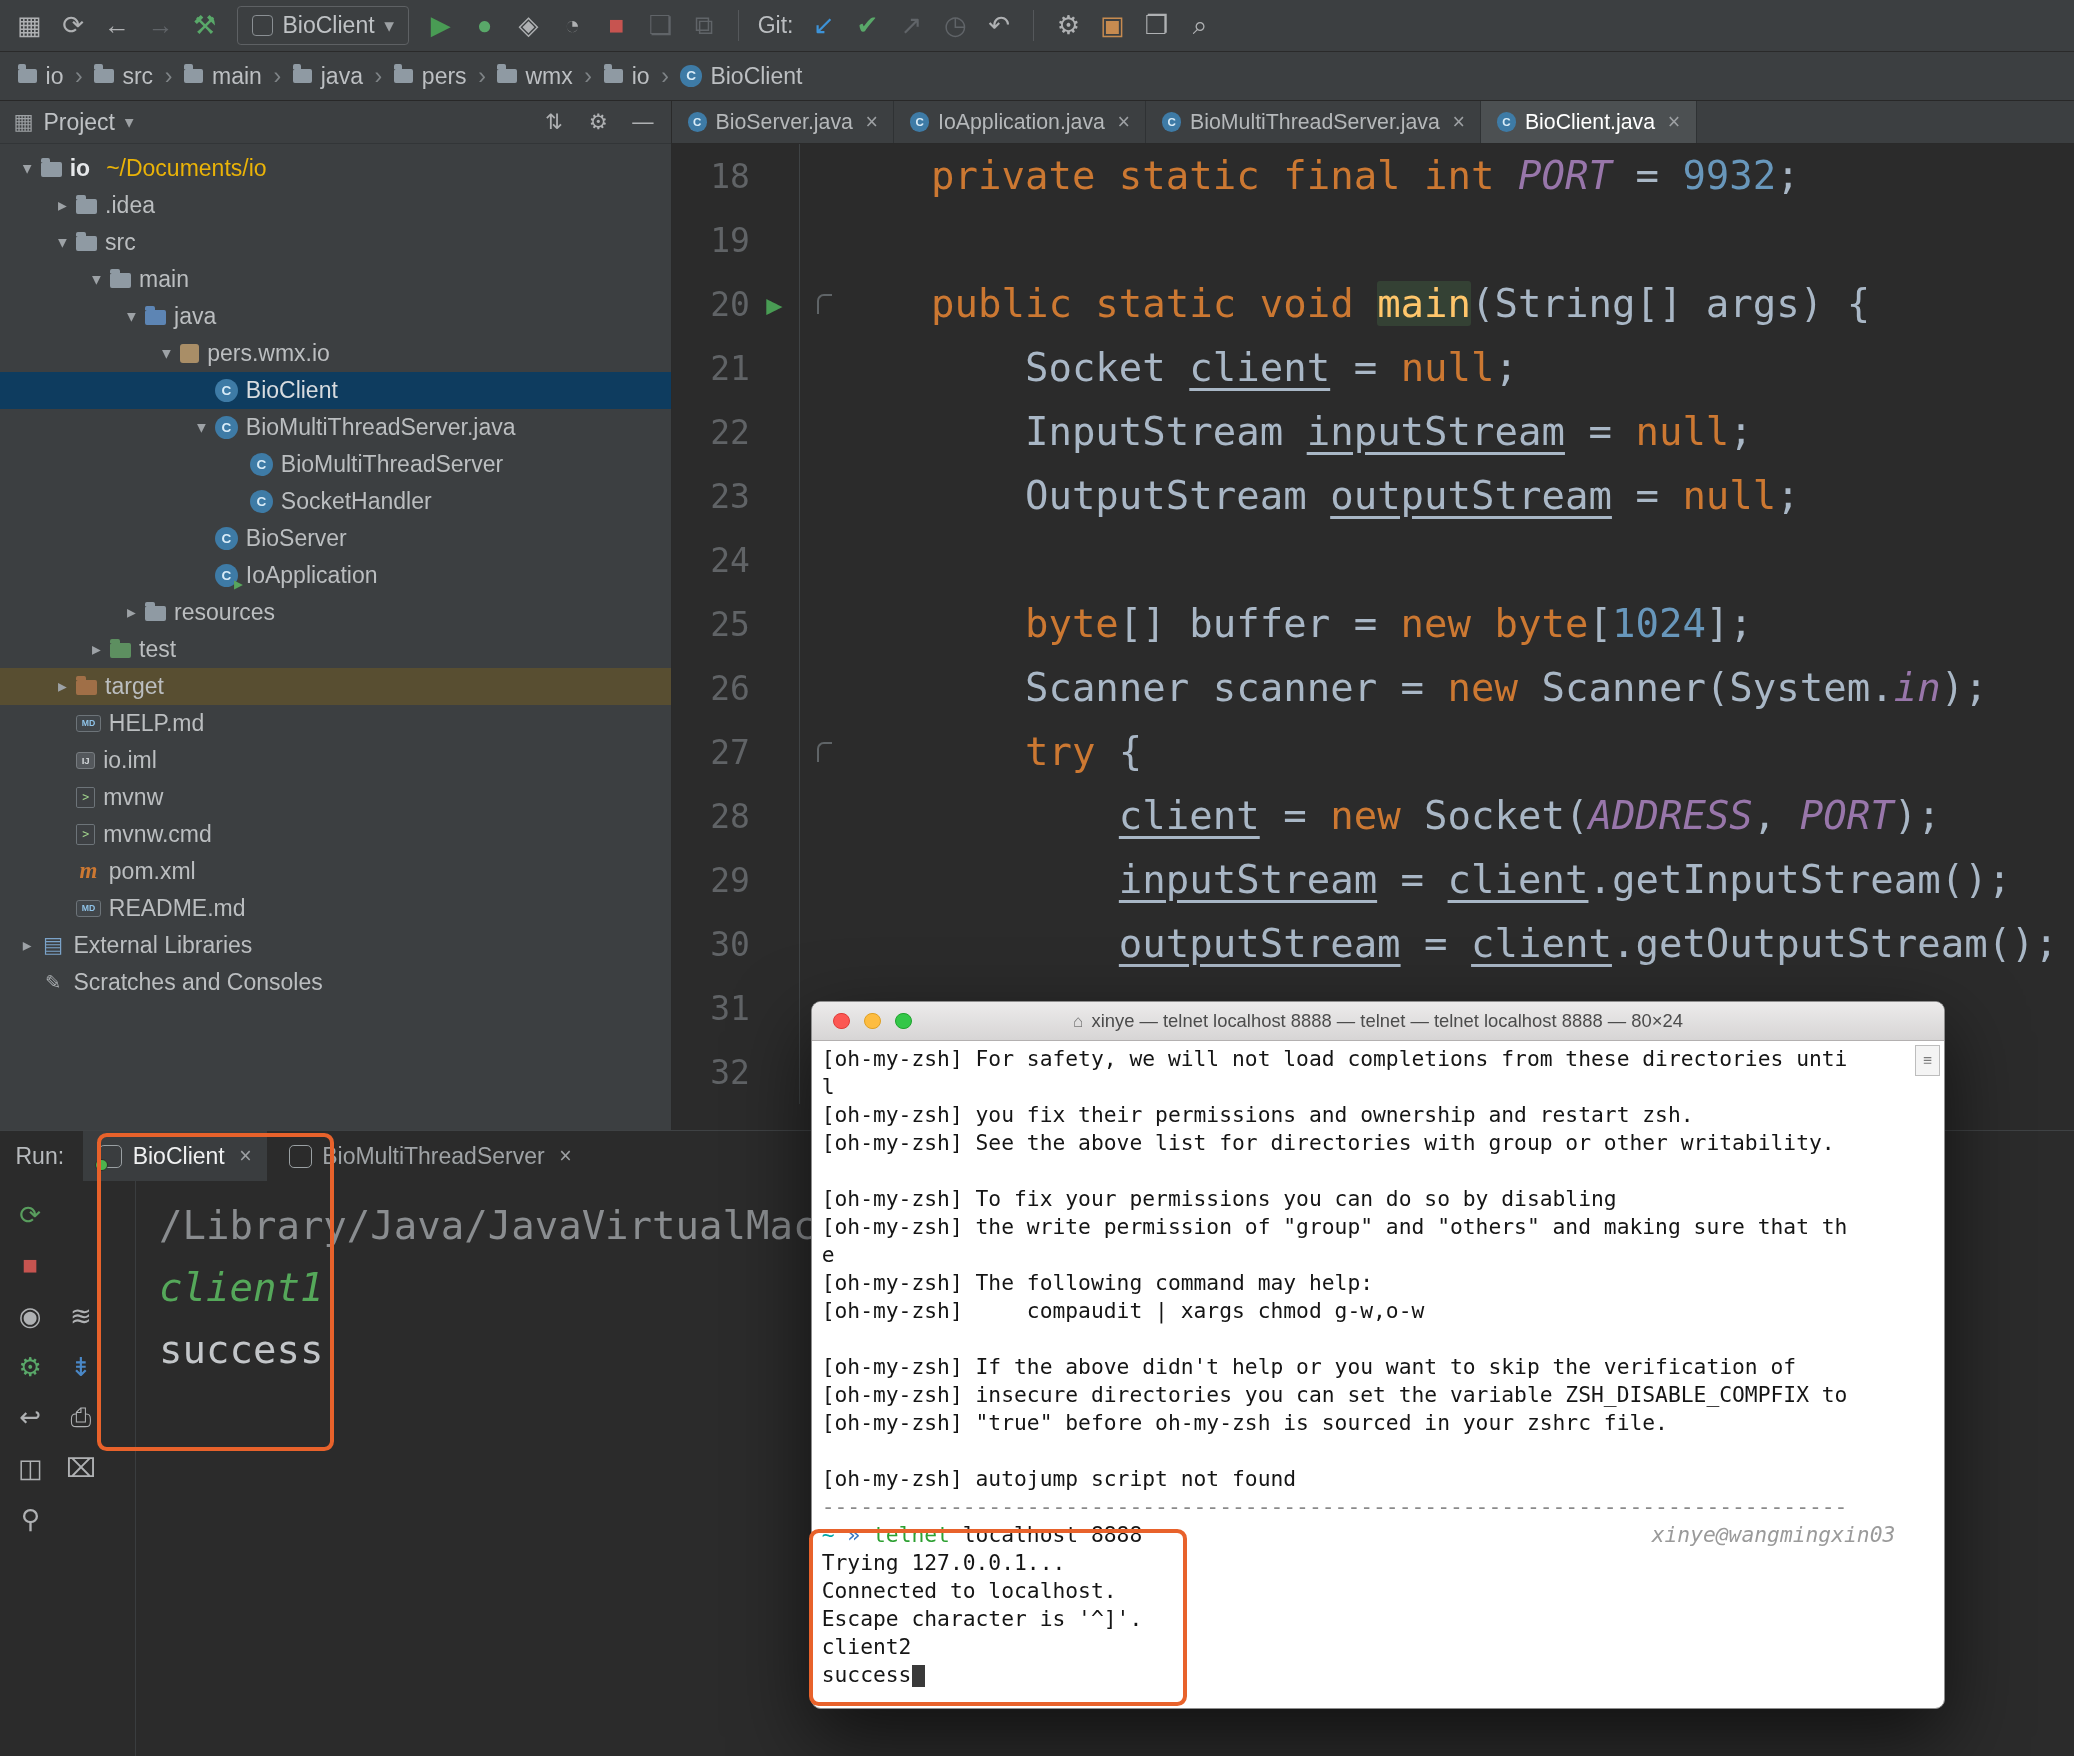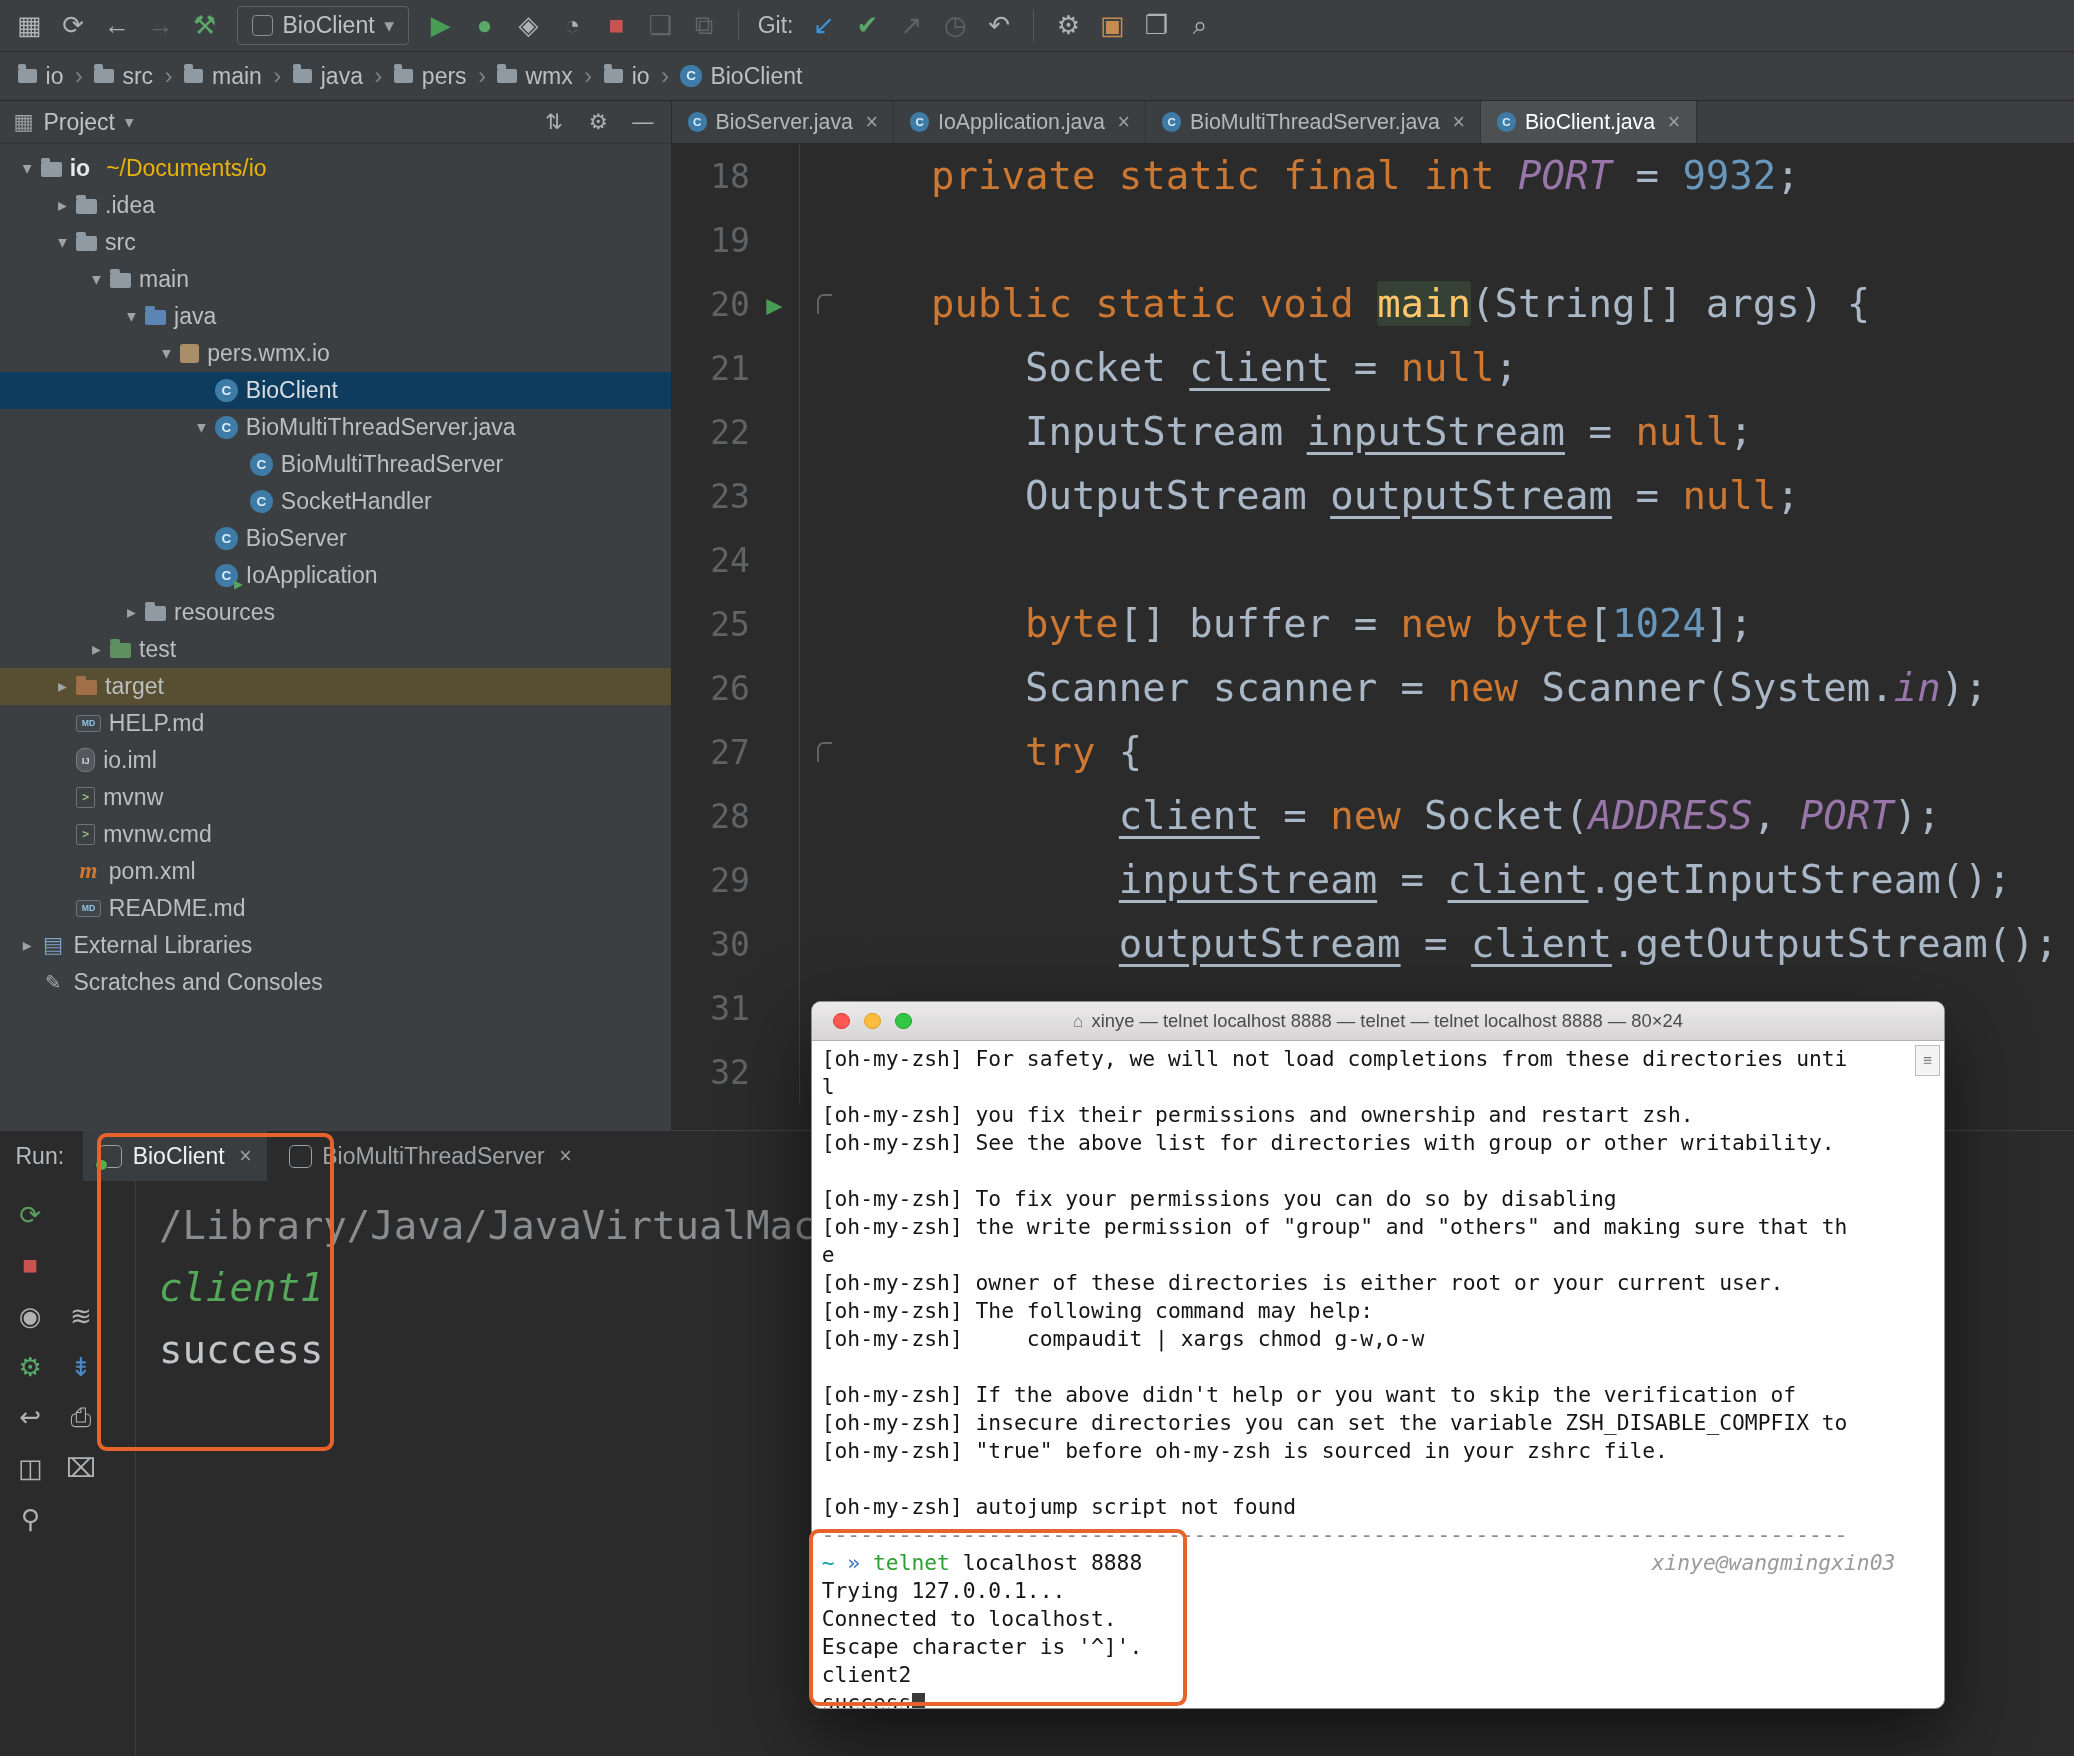--- a/index.html
+++ b/index.html
@@ -47,21 +47,21 @@
   .ic{display:inline-flex;width:25px;height:25px;align-items:center;justify-content:center;flex:none;position:relative;}
   .ic-folder,.ic-folder-src,.ic-folder-test,.ic-folder-excluded{width:21.3px;height:14.6px;background:#8f9aa3;border-radius:1.9px;position:relative;margin-top:2.9px;}
   .ic-folder::before,.ic-folder-src::before,.ic-folder-test::before,.ic-folder-excluded::before{content:"";position:absolute;top:-4.9px;left:0;width:9.7px;height:4.9px;background:inherit;border-radius:1.9px 1.9px 0 0;}
   .ic-folder-src{background:#5d85b4;}
   .ic-folder-test{background:#5d8f60;}
   .ic-folder-excluded{background:#a06f47;}
   .ic-package{width:19.4px;height:19.4px;background:#a98e67;border-radius:2.9px;}
   .ic-class{width:23px;height:23px;border-radius:50%;background:#3e7ba6;color:#d9ecf8;font-weight:bold;font-size:13.6px;}
   .ic-class.run-ov::after{content:"▶";position:absolute;right:-4.9px;bottom:-3.9px;font-size:11.6px;color:#58a55c;}
   .ic-md{width:25px;height:17.5px;background:#41464a;border:1px solid #6d7479;border-radius:2.9px;color:#8fc3e8;font-weight:bold;font-size:8.7px;text-align:right;}
-  .ic-iml{width:19.4px;height:24px;background:#54585c;border:1px solid #777c80;border-radius:8px;color:#cfd3d6;font-size:9.7px;font-weight:bold;}
+  .ic-iml{width:19.4px;height:17px;background:#54585c;border:1px solid #777c80;border-radius:3px;color:#cfd3d6;font-size:9.7px;font-weight:bold;}
   .ic-sh{width:19.4px;height:21.3px;background:#3d4043;border:1px solid #6d7479;border-radius:1.9px;color:#9fd08a;font-size:11.6px;font-family:"DejaVu Sans Mono",monospace;}
   .ic-maven{color:#cc7832;font-style:italic;font-weight:bold;font-size:23px;font-family:"Liberation Serif",serif;}
   .ic-libs{color:#7ba3c9;font-size:21.3px;}
   .ic-scratch{color:#a8acaf;font-size:19.4px;}
   .ic-class.sm{width:19.4px;height:19.4px;font-size:11.6px;}
 
   
   .editor-col{flex:1;display:flex;flex-direction:column;overflow:hidden;background:#2b2b2b;}
   .tab-bar{height:43px;background:#3c3f41;display:flex;align-items:stretch;border-bottom:1px solid #2a2a2a;flex:none;}
   .etab{display:flex;align-items:center;gap:8.7px;padding:0 15.5px;font-size:21.3px;color:#b5b8ba;border-right:1px solid #2f3234;}
@@ -550,21 +550,20 @@
     <div class="term-body">
       <div id="term-lines">
           <div class="term-line">[oh-my-zsh] For safety, we will not load completions from these directories unti</div>
           <div class="term-line">l</div>
           <div class="term-line">[oh-my-zsh] you fix their permissions and ownership and restart zsh.</div>
           <div class="term-line">[oh-my-zsh] See the above list for directories with group or other writability.</div>
           <div class="term-line"></div>
           <div class="term-line">[oh-my-zsh] To fix your permissions you can do so by disabling</div>
           <div class="term-line">[oh-my-zsh] the write permission of "group" and "others" and making sure that th</div>
           <div class="term-line">e</div>
-          <div class="term-line">[oh-my-zsh] owner of these directories is either root or your current user.</div>
           <div class="term-line">[oh-my-zsh] The following command may help:</div>
           <div class="term-line">[oh-my-zsh]     compaudit | xargs chmod g-w,o-w</div>
           <div class="term-line"></div>
           <div class="term-line">[oh-my-zsh] If the above didn't help or you want to skip the verification of</div>
           <div class="term-line">[oh-my-zsh] insecure directories you can set the variable ZSH_DISABLE_COMPFIX to</div>
           <div class="term-line">[oh-my-zsh] "true" before oh-my-zsh is sourced in your zshrc file.</div>
           <div class="term-line"></div>
           <div class="term-line">[oh-my-zsh] autojump script not found</div>
           <div class="term-line t-dash">--------------------------------------------------------------------------------</div>
           <div class="term-line"><span class="t-cyan">~</span><span class="t-pl"> </span><span class="t-blue">»</span><span class="t-pl"> </span><span class="t-green">telnet</span><span class="t-pl"> localhost 8888</span><span class="term-right">xinye@wangmingxin03</span></div>

